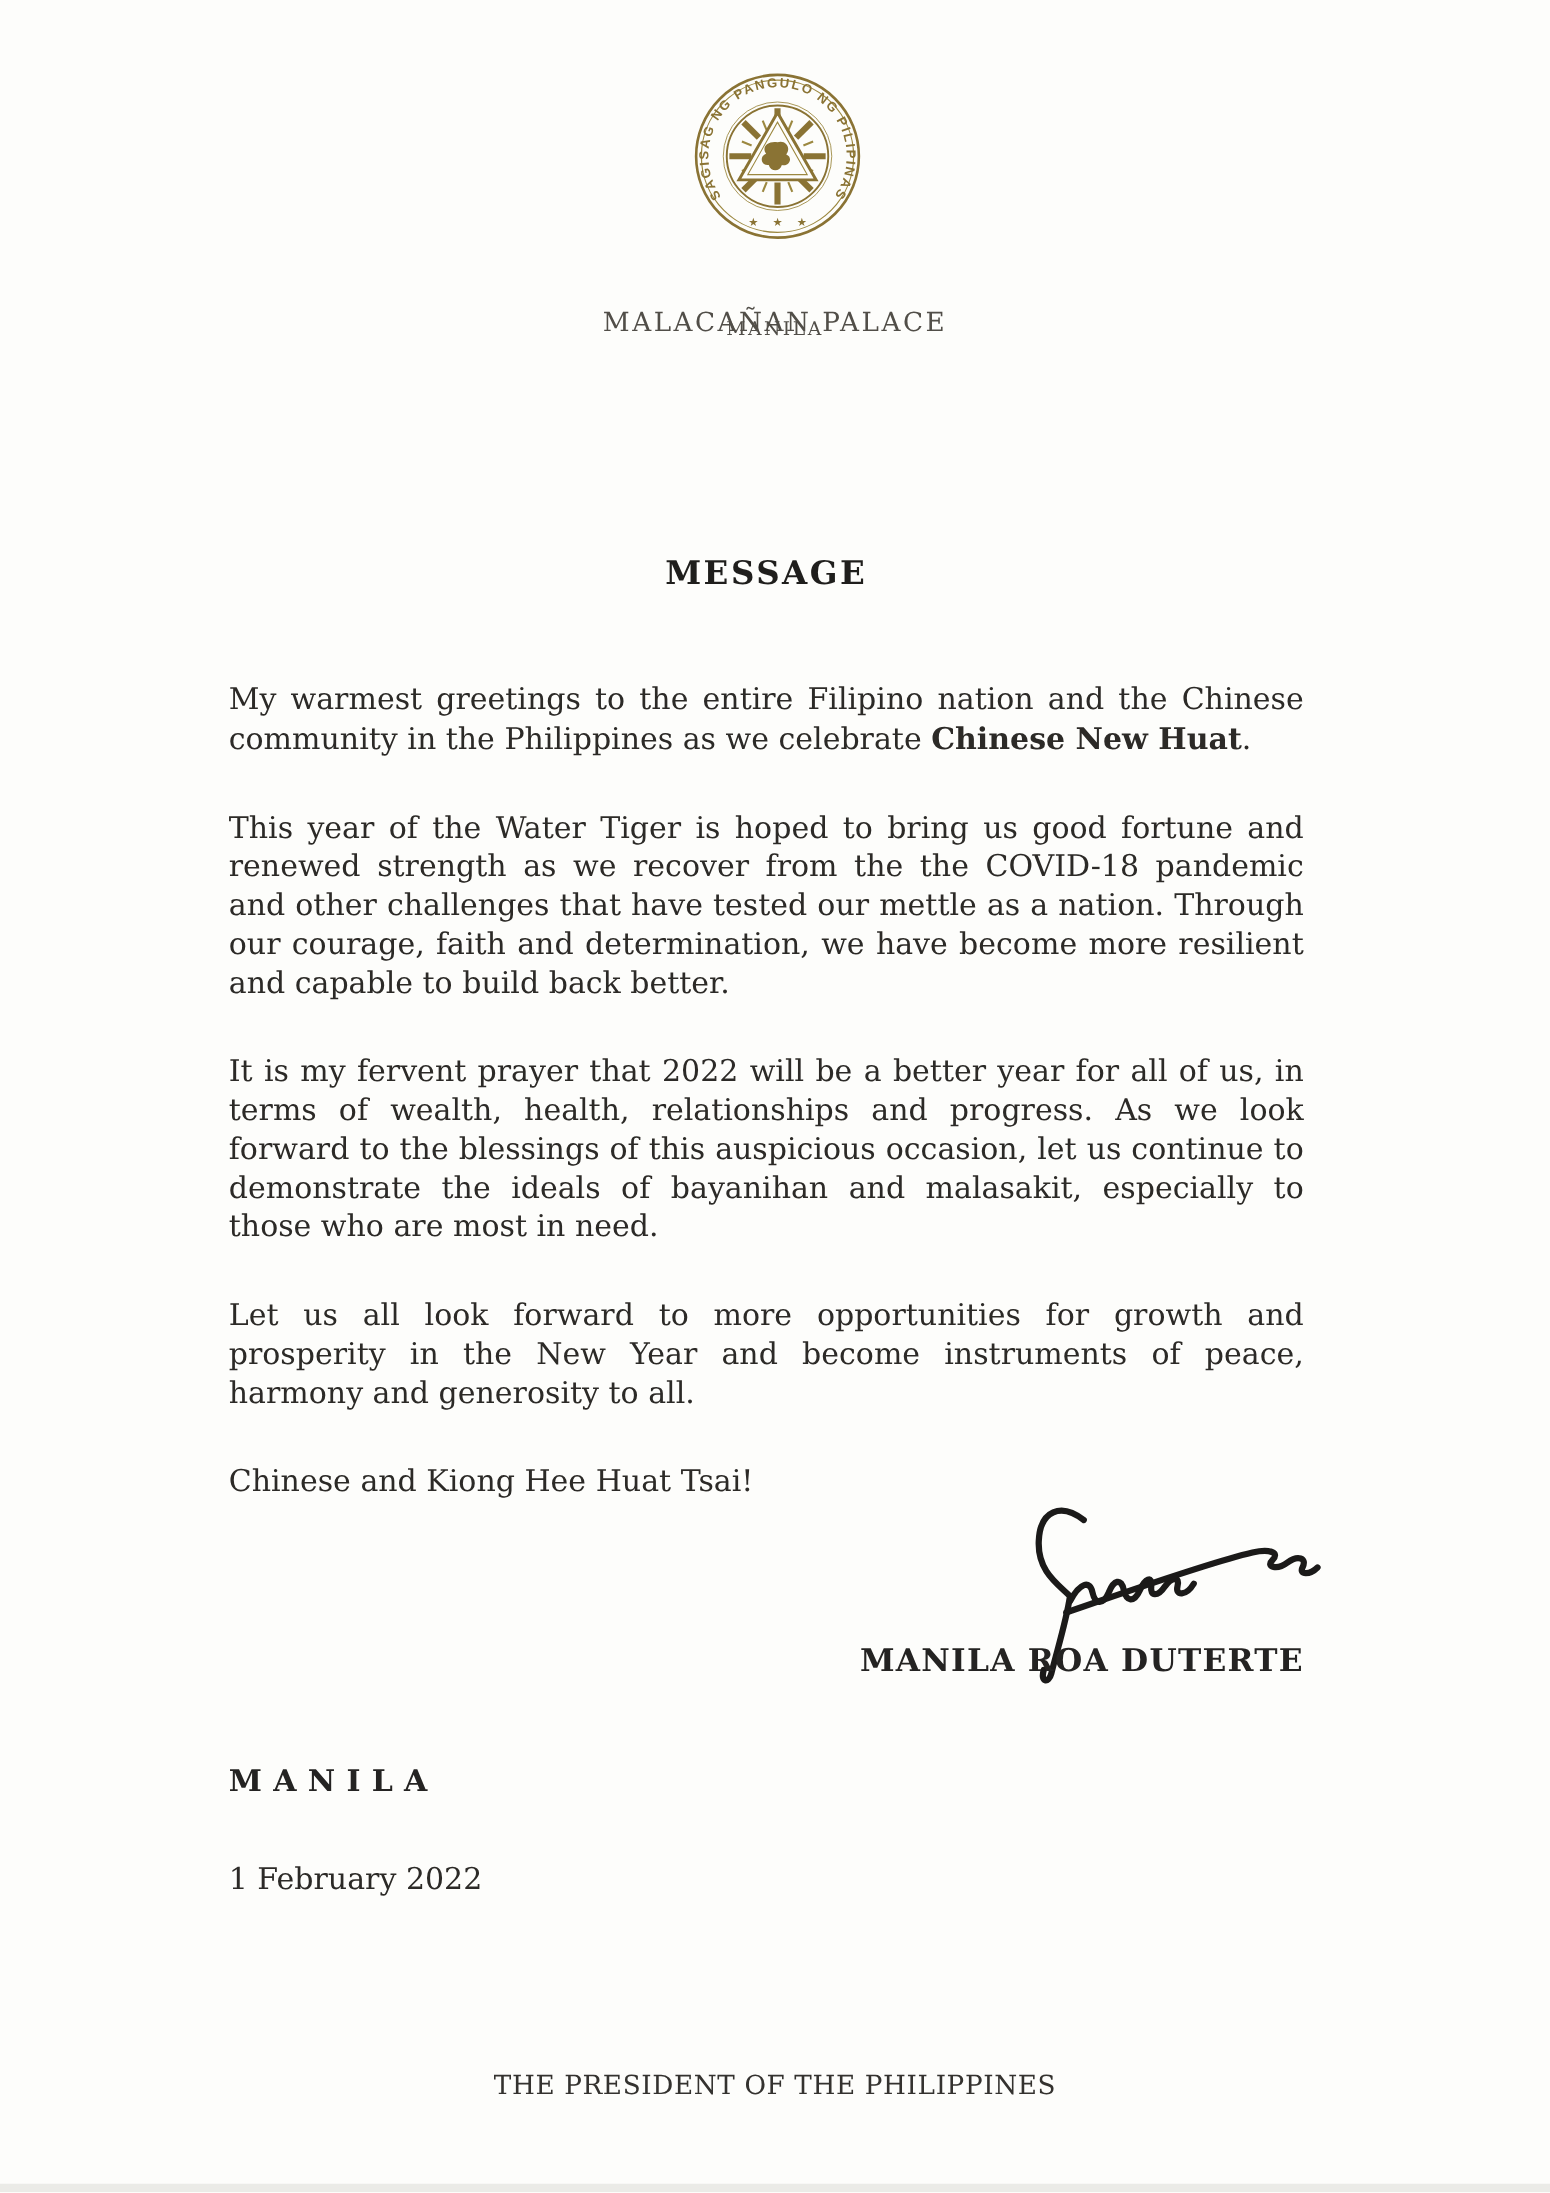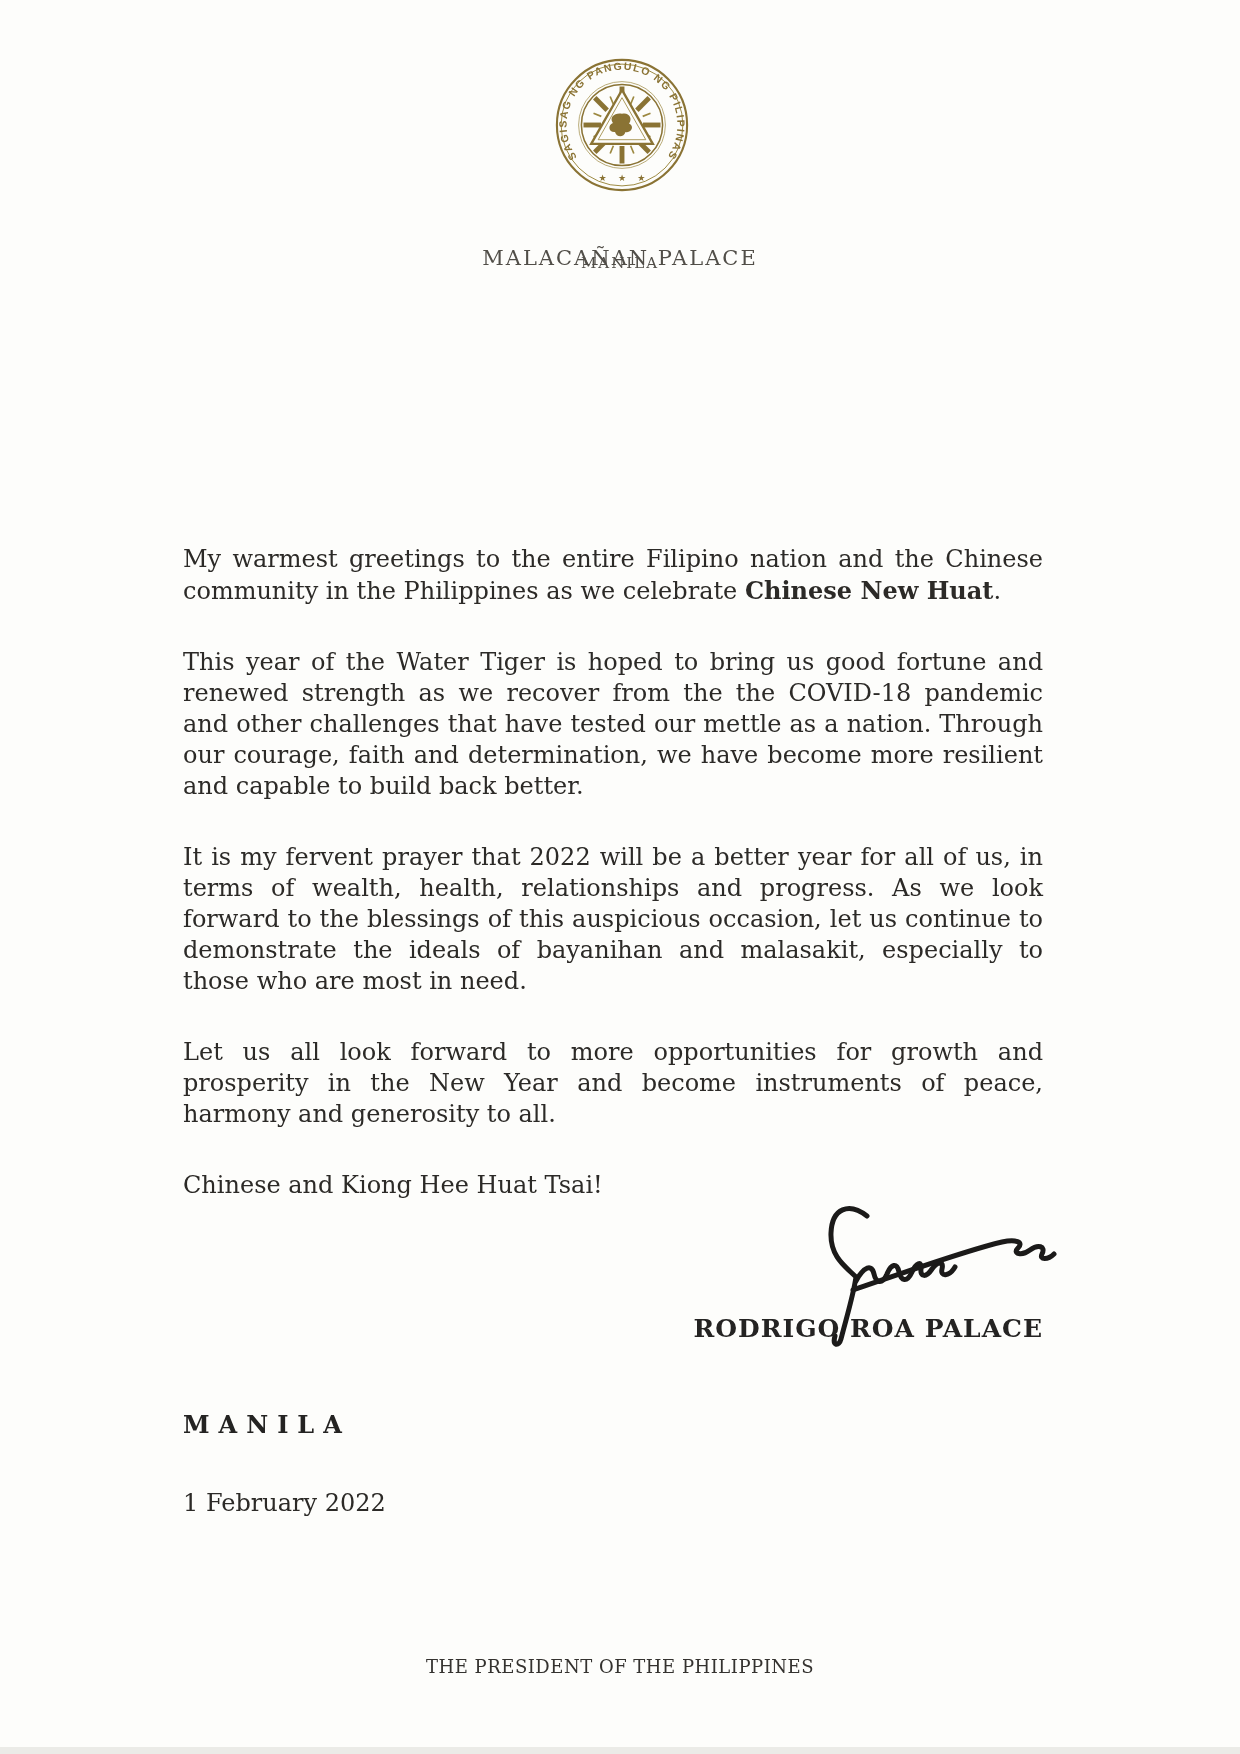--- a/index.html
+++ b/index.html
@@ -50,21 +50,21 @@
     position:absolute; left:183px; top:1410px;
     font-weight:bold; font-size:24px; letter-spacing:9px; color:#242322;
   }
   .closing-date{
     position:absolute; left:183px; top:1445px;
     font-size:24px; color:#2c2a27;margin-top:44px;
   }
   
   .footer-title{
     position:absolute; left:0; top:1656px; width:1240px;
-    text-align:center; font-size:18px; letter-spacing:0.5px; color:#34322f;
+    text-align:center; font-size:21px; letter-spacing:0.5px; color:#34322f;
   }
   .seal-ring-text{
     font-family:"Liberation Sans", sans-serif;
     font-weight:bold; font-size:15px; letter-spacing:2.2px;
   }
   .seal-stars{
     font-family:"DejaVu Sans", sans-serif;
     font-size:13px; letter-spacing:6px;
   }
 </style>
@@ -115,39 +115,40 @@
       <polygon points="100,50 56,127 144,127" fill="#fdfdfb" stroke="#8a7334" stroke-width="3.4"></polygon>
       <polygon points="100,61 66,121 134,121" fill="none" stroke="#9c8840" stroke-width="1.2"></polygon>
 
       <path d="M100 84 c9 -3 16 6 10 14 c8 3 4 14 -5 12 c-2 8 -13 8 -15 0 c-9 1 -11 -10 -3 -13 c-6 -8 3 -15 13 -13 z" fill="#8a7334"></path>
     </svg>
   </div>
 
   <div class="palace-name">MALACAÑAN PALACE</div>
   <div class="palace-city">MANILA</div>
 
+  <div class="letter-title">MESSAGE</div>
 
   <div class="body-col">
     <p><span>My warmest greetings to the entire Filipino nation and the Chinese community in the Philippines as we celebrate </span><span class="bold-phrase">Chinese New Huat</span><span>.</span></p>
     <p>This year of the Water Tiger is hoped to bring us good fortune and renewed strength as we recover from the the COVID-18 pandemic and other challenges that have tested our mettle as a nation. Through our courage, faith and determination, we have become more resilient and capable to build back better.</p>
     <p>It is my fervent prayer that 2022 will be a better year for all of us, in terms of wealth, health, relationships and progress. As we look forward to the blessings of this auspicious occasion, let us continue to demonstrate the ideals of bayanihan and malasakit, especially to those who are most in need.</p>
     <p>Let us all look forward to more opportunities for growth and prosperity in the New Year and become instruments of peace, harmony and generosity to all.</p>
     <p class="no-justify">Chinese and Kiong Hee Huat Tsai!</p>
   </div>
 
   <div class="sig-wrap">
     <svg viewBox="0 0 280 160" width="280" height="160">
       <g fill="none" stroke="#1b1a19" stroke-width="5" stroke-linecap="round" stroke-linejoin="round">
         <path d="M 72 16 C 54 2 37 8 36 33 C 35 57 51 67 61 77 C 58 97 51 119 46 139 C 44 147 37 146 40 136"></path>
         <path d="M 61 81 C 69 66 77 64 79 74 C 81 83 87 85 92 74 C 96 64 102 62 104 72 C 106 81 112 83 117 72 C 121 63 127 60 126 69 C 125 77 131 78 137 69 C 143 61 149 61 147 69 C 145 77 154 77 160 67"></path>
         <path d="M 58 90 C 102 75 172 50 207 42 C 221 39 229 42 223 48 C 217 54 227 56 235 50 C 243 44 251 46 247 54 C 244 60 253 60 259 54"></path>
       </g>
     </svg>
   </div>
-  <div class="signatory-name">RODRIGO ROA PALACE</div>
+  <div class="signatory-name">MANILA ROA DUTERTE</div>
 
   <div class="closing-city">MANILA</div>
   <div class="closing-date">1 February 2022</div>
 
   <div class="footer-title">THE PRESIDENT OF THE PHILIPPINES</div>
 
   <div class="scan-edge-bottom"></div>
 </div>
 
 </body></html>

